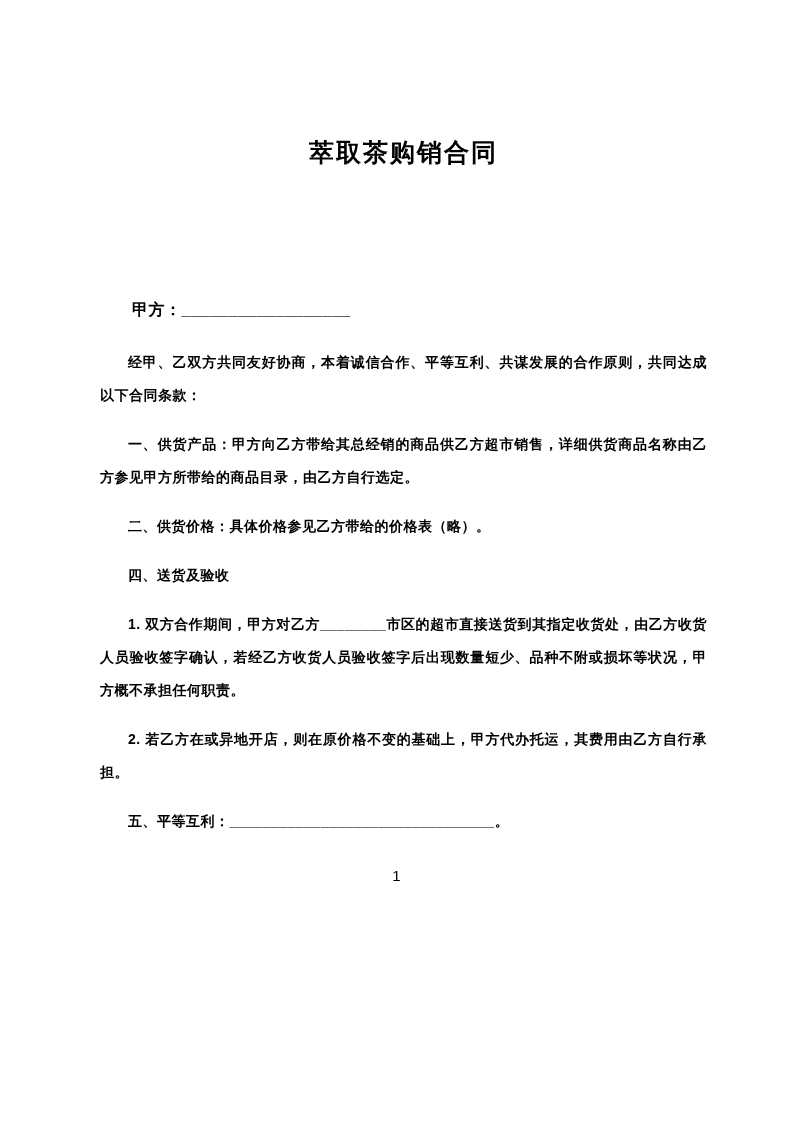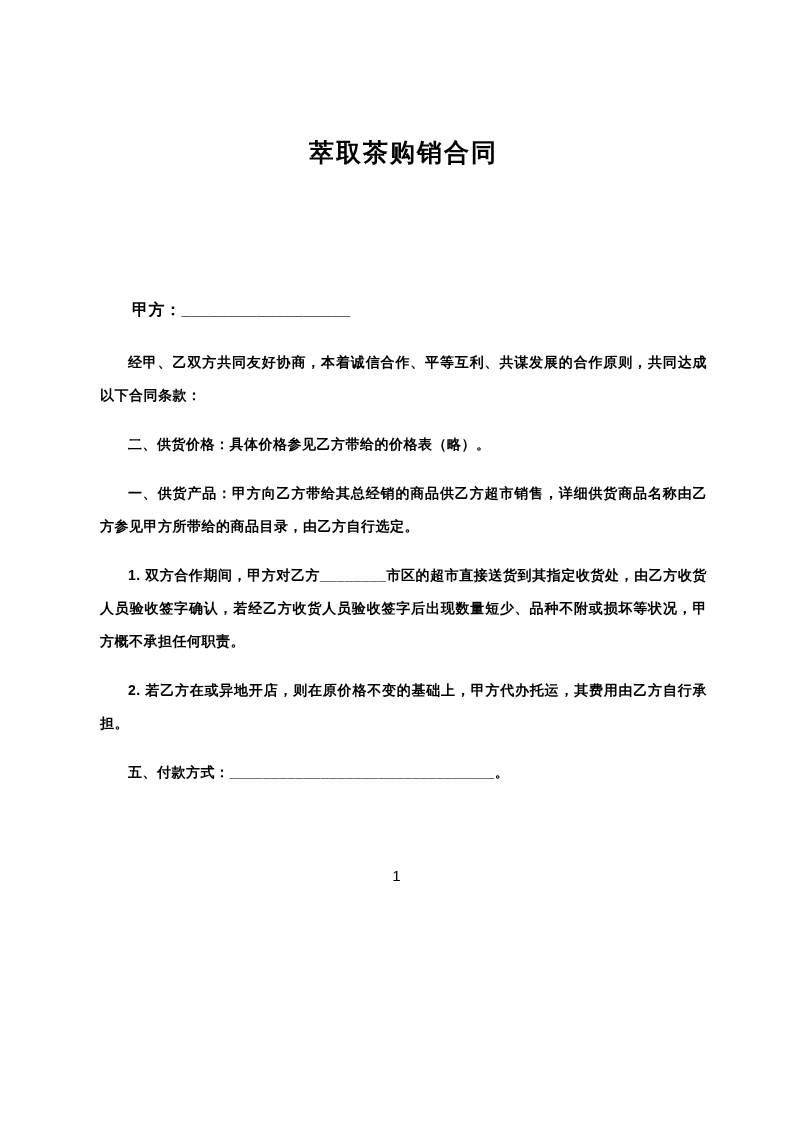--- a/index.html
+++ b/index.html
@@ -60,27 +60,28 @@
 
 <div class="page">
 
   <h1 class="doc-title">萃取茶购销合同</h1>
 
   <p class="party-line">甲方：__________________</p>
 
 
   <p class="para">经甲、乙双方共同友好协商，本着诚信合作、平等互利、共谋发展的合作原则，共同达成以下合同条款：</p>
 
+  <p class="para">一、供货产品：甲方向乙方带给其总经销的商品供乙方超市销售，详细供货商品名称由乙方参见甲方所带给的商品目录，由乙方自行选定。</p>
+
   <p class="para">二、供货价格：具体价格参见乙方带给的价格表（略）。</p>
 
-  <p class="para">一、供货产品：甲方向乙方带给其总经销的商品供乙方超市销售，详细供货商品名称由乙方参见甲方所带给的商品目录，由乙方自行选定。</p>
 
-
+  <p class="para">四、送货及验收</p>
 
   <p class="para">1. 双方合作期间，甲方对乙方________市区的超市直接送货到其指定收货处，由乙方收货人员验收签字确认，若经乙方收货人员验收签字后出现数量短少、品种不附或损坏等状况，甲方概不承担任何职责。</p>
 
   <p class="para">2. 若乙方在或异地开店，则在原价格不变的基础上，甲方代办托运，其费用由乙方自行承担。</p>
 
-  <p class="para">五、付款方式：________________________________。</p>
+  <p class="para">五、平等互利：________________________________。</p>
 
   <div class="page-number">1</div>
 
 </div>
 
 </body></html>

